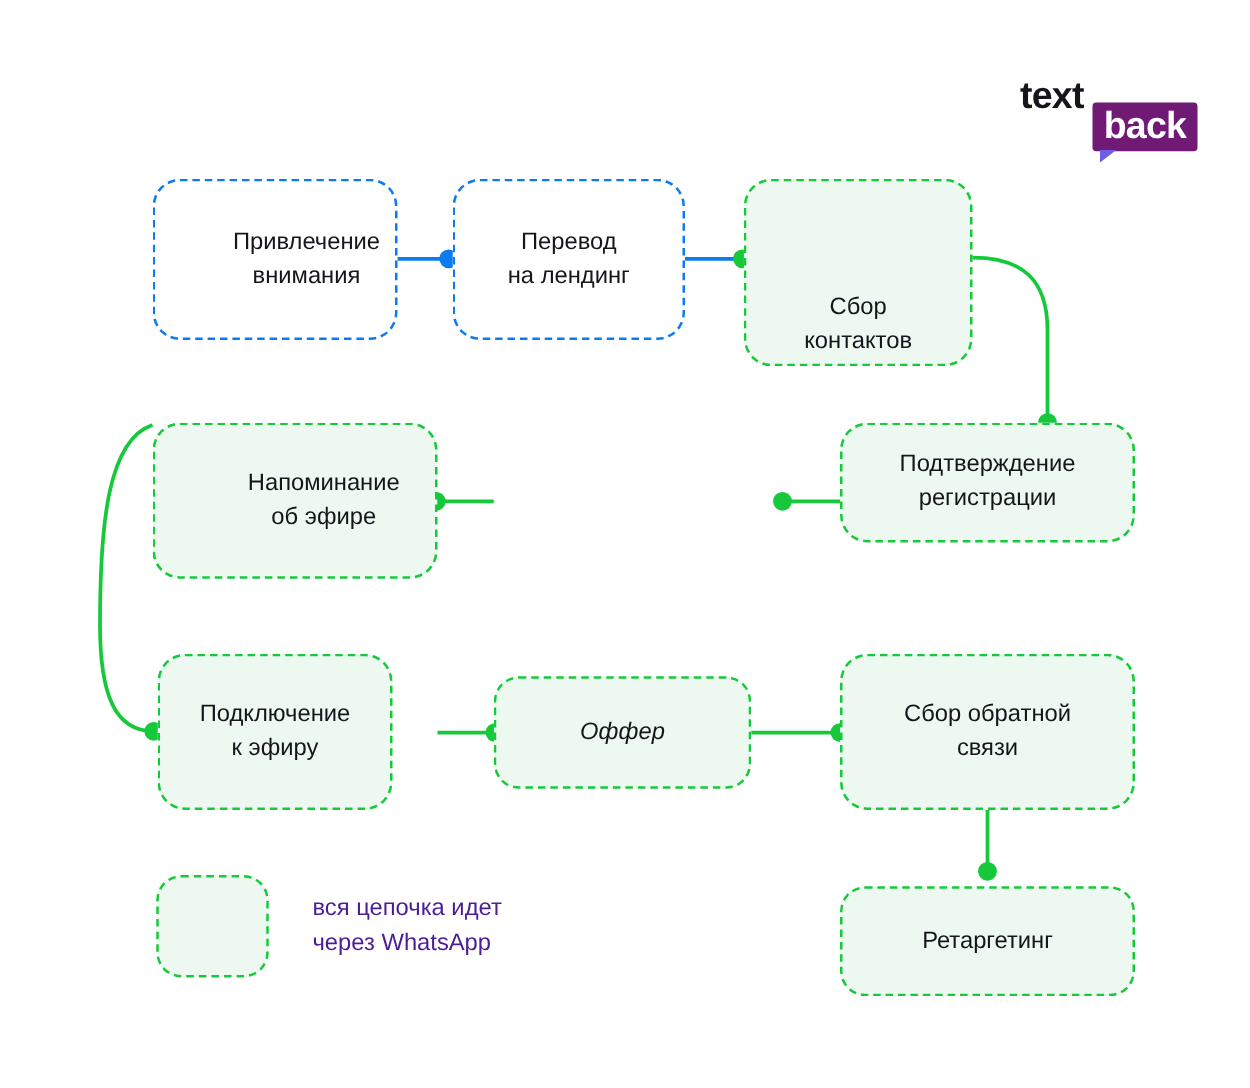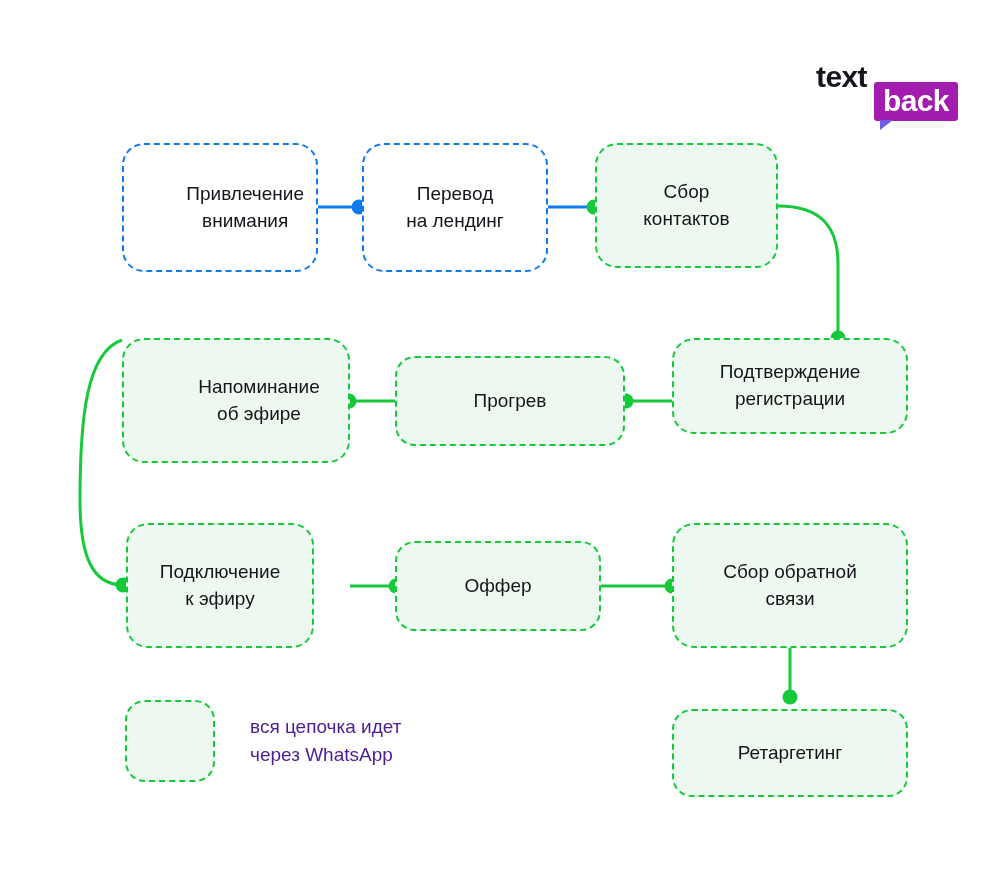--- a/index.html
+++ b/index.html
@@ -28,21 +28,21 @@
   #logo .logo-text {
     font-size: 30px;
     font-weight: bold;
     color: #15161b;
     letter-spacing: -0.6px;
     line-height: 1;
     padding-right: 7px;
   }
   #logo .logo-bubble {
     position: relative;
-    background: #a21caf;
+    background: #701a75;
     border-radius: 3px;
     padding: 4px 9px 5px 9px;
     margin-top: 48px;
   }
   #logo .logo-bubble span {
     font-size: 30px;
     font-weight: bold;
     color: #ffffff;
     letter-spacing: -0.6px;
     line-height: 1;
@@ -153,45 +153,42 @@
   <div class="node blue" style="left:122px; top:143px; width:196px; height:129px;justify-content:flex-end;">
     <span style="white-space:pre-line;">Привлечение
 внимания</span>
   </div>
 
   <div class="node blue" style="left:362px; top:143px; width:186px; height:129px;">
     <span style="white-space:pre-line;">Перевод
 на лендинг</span>
   </div>
 
-  <div class="node green" style="left:595px; top:143px; width:183px; height:125px;">
+  <div class="node green" style="left:595px; top:143px; width:183px; height:150px;align-items:flex-end;">
     <span style="white-space:pre-line;">Сбор
 контактов</span>
   </div>
 
   <div class="node green" style="left:672px; top:338px; width:236px; height:96px;">
     <span style="white-space:pre-line;">Подтверждение
 регистрации</span>
   </div>
 
-  <div class="node green small" style="left:395px; top:356px; width:230px; height:90px;">
-    <span style="white-space:pre-line;">Прогрев</span>
-  </div>
 
   <div class="node green" style="left:122px; top:338px; width:228px; height:125px;">
     <span style="white-space:pre-line;margin-left:46px;">Напоминание
 об эфире</span>
   </div>
 
   <div class="node green" style="left:126px; top:523px; width:188px; height:125px;">
     <span style="white-space:pre-line;">Подключение
 к эфиру</span>
   </div>
 
-  <div class="node green small" style="left:395px; top:541px; width:206px; height:90px;">
+  <div class="node green small" style="left:395px; top:541px; width:206px; height:90px;font-style:italic;">
     <span style="white-space:pre-line;">Оффер</span>
   </div>
 
   <div class="node green" style="left:672px; top:523px; width:236px; height:125px;">
     <span style="white-space:pre-line;">Сбор обратной
 связи</span>
   </div>
 
   <div class="node green small" style="left:672px; top:697px; width:236px; height:88px;margin-top:12px;">
     <span style="white-space:pre-line;">Ретаргетинг</span>

